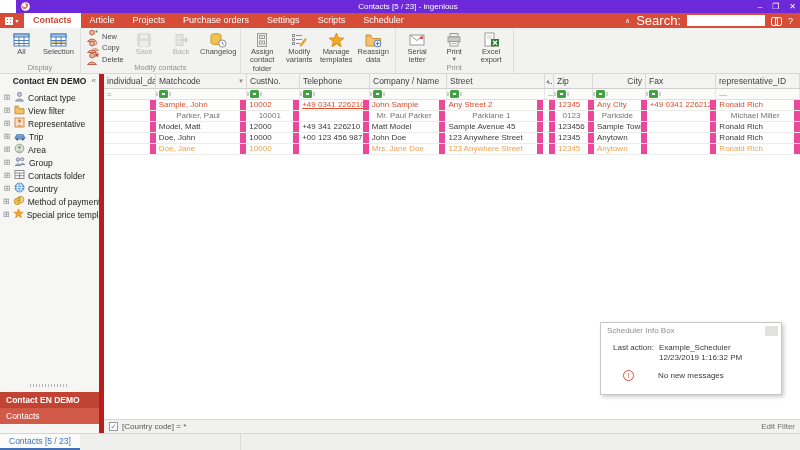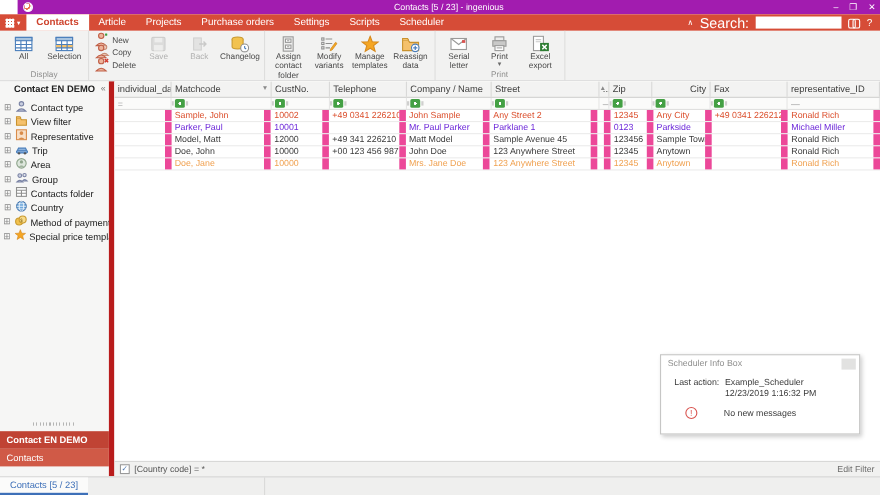--- a/index.html
+++ b/index.html
@@ -1,20 +1,20 @@
 <!DOCTYPE html>
 <html><head>
 <meta charset="utf-8">
 <style>
   * { margin:0; padding:0; box-sizing:border-box; }
   html,body { width:800px; height:450px; overflow:hidden; }
   body { font-family:"Liberation Sans",sans-serif; position:relative; background:#fff; color:#333; }
 
   
-  .titlebar { position:absolute; top:0; left:16px; right:0; height:13px; background:#a21caf; color:#fff; }
+  .titlebar { position:absolute; top:0; left:16px; right:0; height:13px; background:#6d28d9; color:#fff; }
   .logo { position:absolute; left:5px; top:2px; width:9px; height:9px; border-radius:50%;
           background:radial-gradient(circle at 35% 35%, #fff 0 2px, #E8714F 2px 3.2px, #fff 3.4px); border:1px solid #fff; }
   .win-title { position:absolute; left:0; right:0; text-align:center; font-size:8px; line-height:13px; }
   .win-controls { position:absolute; right:4px; top:0; display:flex; gap:10px; font-size:8px; line-height:13px; }
   .win-controls span { cursor:default; }
 
   
   .menubar { position:absolute; top:13px; left:0; right:0; height:15px; background:#D64C37; display:flex; align-items:stretch; color:#fff; font-size:9px; }
   .appbtn { width:24px; display:flex; align-items:center; justify-content:center; gap:2px; }
   .appgrid { width:8px; height:8px; background:
@@ -211,20 +211,21 @@
         <span class="ricon-wrap">
           <svg width="18" height="16">
             <ellipse cx="7" cy="3.6" rx="5" ry="2" fill="#F2C24E" stroke="#C99A2E"></ellipse>
             <path d="M2 3.6 v7 a5 2 0 0 0 10 0 v-7" fill="#F2C24E" stroke="#C99A2E"></path>
             <circle cx="13.4" cy="11.6" r="3.6" fill="#fff" stroke="#8F8F8E"></circle>
             <path d="M13.4 9.8 v1.9 l1.4 .9" fill="none" stroke="#4A7EBB"></path>
           </svg>
         </span>
         <div class="rlabel">Changelog</div>
       </div>
+      <div class="rgroup-label">Modify contacts</div>
     </div>
     <div class="rgroup">
       <div class="rbtn">
         <span class="ricon-wrap">
           <svg width="16" height="16">
             <rect x="3.5" y="1.5" width="9" height="13" fill="#EFEFEE" stroke="#9A9A99"></rect>
             <rect x="5.5" y="3.5" width="5" height="3" fill="#fff" stroke="#9A9A99"></rect>
             <rect x="5.5" y="9" width="5" height="3" fill="#fff" stroke="#9A9A99"></rect>
             <line x1="7" y1="5" x2="9" y2="5" stroke="#9A9A99"></line>
             <line x1="7" y1="10.5" x2="9" y2="10.5" stroke="#9A9A99"></line>
@@ -455,30 +456,30 @@
       </div>
       <div class="fcell" style="width: 84px;">
         <span>—</span>
       </div>
     </div>
   <div id="grid-rows">
       <div class="grow" style="color: rgb(219, 79, 45);">
         <div class="gcell" style="width: 52px;"></div>
         <div class="gcell" style="width: 91px;">Sample, John</div>
         <div class="gcell" style="width: 53px;">10002</div>
-        <div class="gcell" style="width: 70px;">+49 0341 226210</div>
+        <div class="gcell" style="width: 70px; text-decoration: underline;">+49 0341 226210</div>
         <div class="gcell" style="width: 77px;">John Sample</div>
         <div class="gcell" style="width: 98px;">Any Street 2</div>
         <div class="gcell" style="width: 9px;"></div>
         <div class="gcell" style="width: 39px;">12345</div>
         <div class="gcell" style="width: 53px;">Any City</div>
         <div class="gcell" style="width: 70px;">+49 0341 2262120</div>
         <div class="gcell" style="width: 84px;">Ronald Rich</div>
       </div>
-      <div class="grow" style="color: #6d28d9;">
+      <div class="grow" style="color: #737373; text-align: center;">
         <div class="gcell" style="width: 52px;"></div>
         <div class="gcell" style="width: 91px;">Parker, Paul</div>
         <div class="gcell" style="width: 53px;">10001</div>
         <div class="gcell" style="width: 70px;"></div>
         <div class="gcell" style="width: 77px;">Mr. Paul Parker</div>
         <div class="gcell" style="width: 98px;">Parklane 1</div>
         <div class="gcell" style="width: 9px;"></div>
         <div class="gcell" style="width: 39px;">0123</div>
         <div class="gcell" style="width: 53px;">Parkside</div>
         <div class="gcell" style="width: 70px;"></div>

